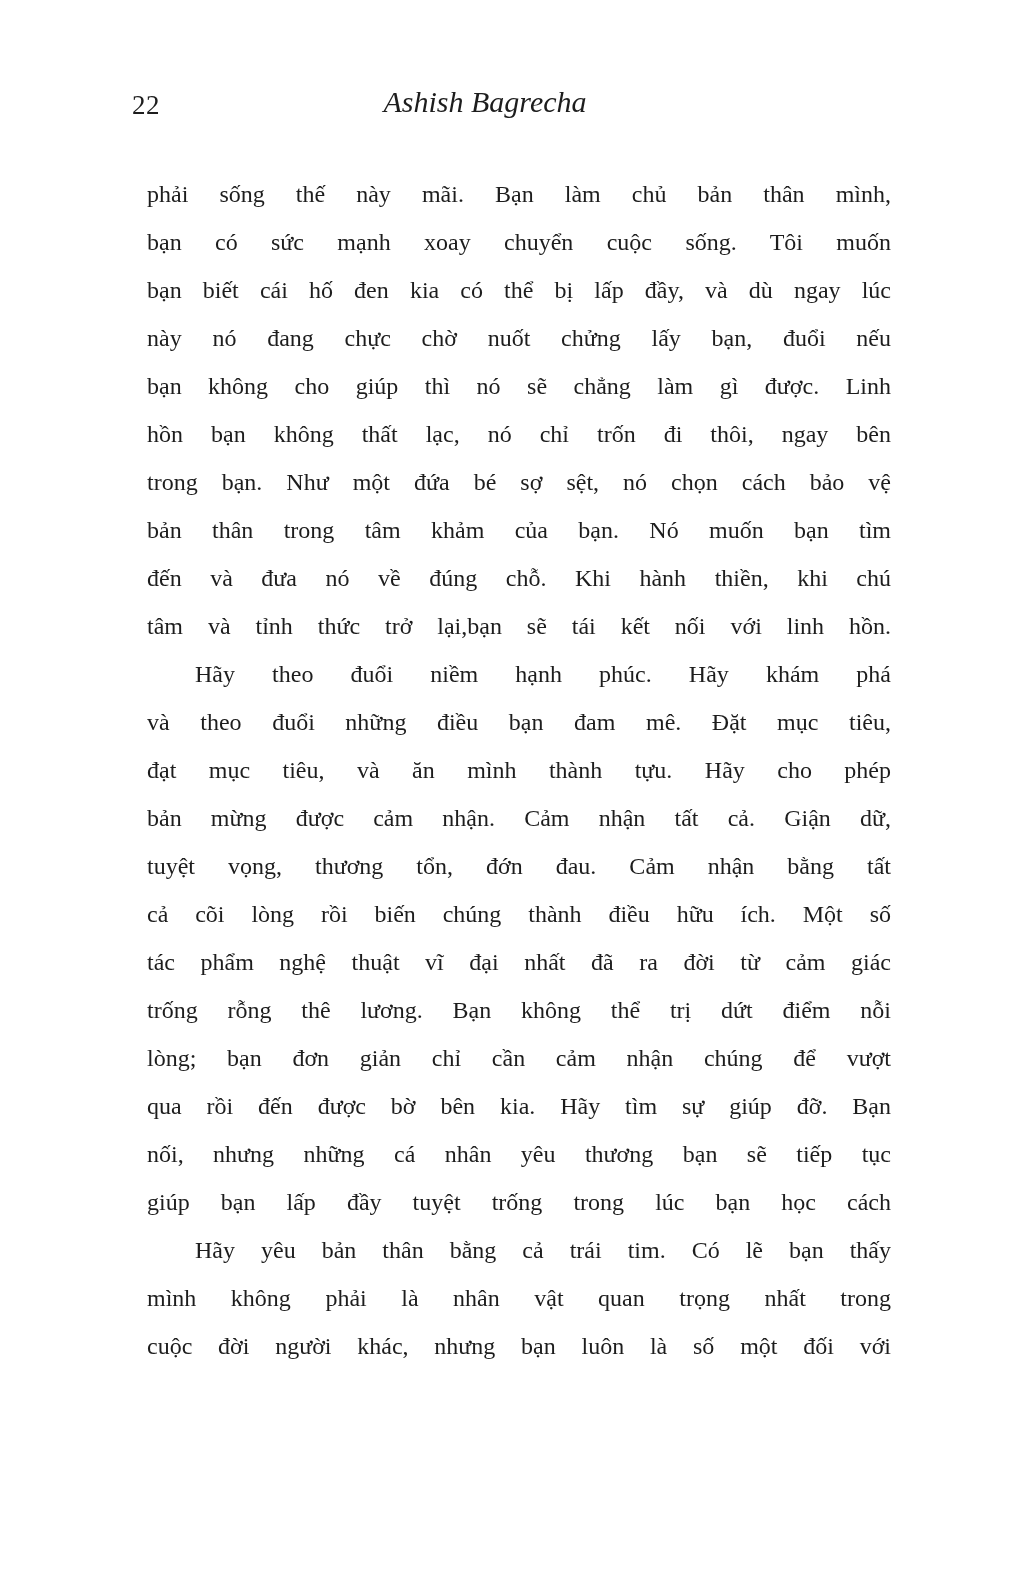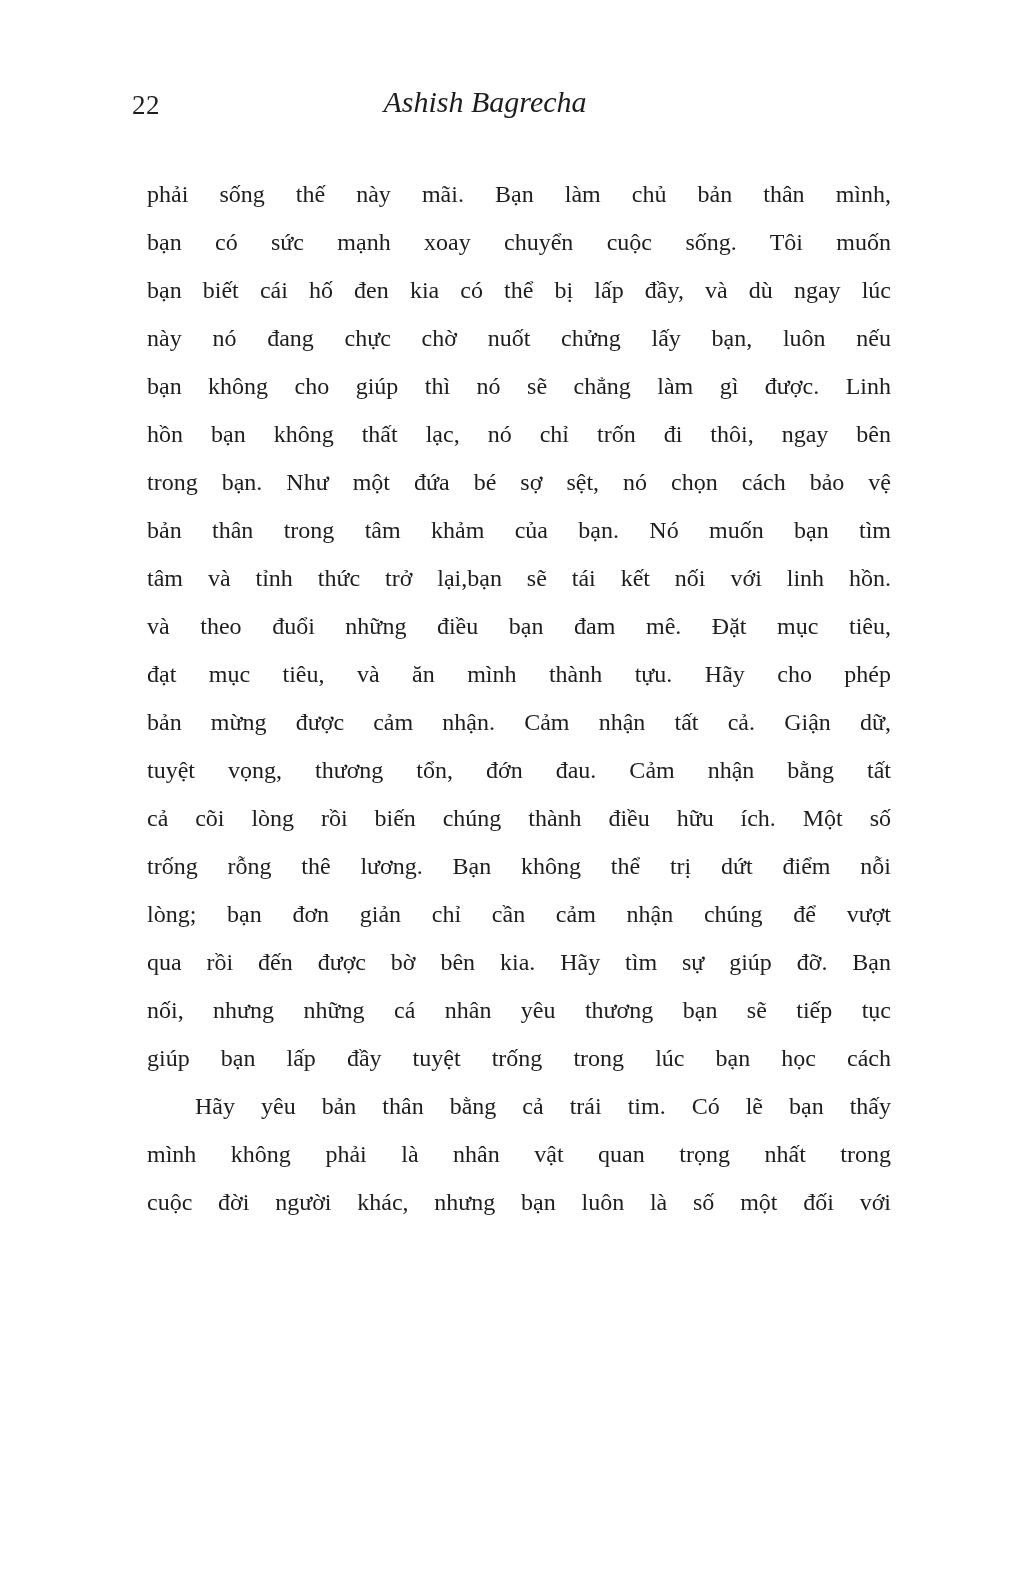--- a/index.html
+++ b/index.html
@@ -59,33 +59,36 @@
 <body>
 
 <div class="page">
   <div class="page-number">22</div>
   <div class="running-title">Ashish Bagrecha</div>
   <div class="body-text">
       <div class="paragraph">
         <div class="line">phải sống thế này mãi. Bạn làm chủ bản thân mình,</div>
         <div class="line">bạn có sức mạnh xoay chuyển cuộc sống. Tôi muốn</div>
         <div class="line">bạn biết cái hố đen kia có thể bị lấp đầy, và dù ngay lúc</div>
-        <div class="line">này nó đang chực chờ nuốt chửng lấy bạn, luôn nếu</div>
+        <div class="line">này nó đang chực chờ nuốt chửng lấy bạn, đuổi nếu</div>
         <div class="line">bạn không cho giúp thì nó sẽ chẳng làm gì được. Linh</div>
         <div class="line">hồn bạn không thất lạc, nó chỉ trốn đi thôi, ngay bên</div>
         <div class="line">trong bạn. Như một đứa bé sợ sệt, nó chọn cách bảo vệ</div>
         <div class="line">bản thân trong tâm khảm của bạn. Nó muốn bạn tìm</div>
+        <div class="line">đến và đưa nó về đúng chỗ. Khi hành thiền, khi chú</div>
         <div class="line">tâm và tỉnh thức trở lại,bạn sẽ tái kết nối với linh hồn.</div>
       </div>
       <div class="paragraph">
+        <div class="line indent">Hãy theo đuổi niềm hạnh phúc. Hãy khám phá</div>
         <div class="line">và theo đuổi những điều bạn đam mê. Đặt mục tiêu,</div>
         <div class="line">đạt mục tiêu, và ăn mình thành tựu. Hãy cho phép</div>
         <div class="line">bản mừng được cảm nhận. Cảm nhận tất cả. Giận dữ,</div>
         <div class="line">tuyệt vọng, thương tổn, đớn đau. Cảm nhận bằng tất</div>
         <div class="line">cả cõi lòng rồi biến chúng thành điều hữu ích. Một số</div>
+        <div class="line">tác phẩm nghệ thuật vĩ đại nhất đã ra đời từ cảm giác</div>
         <div class="line">trống rỗng thê lương. Bạn không thể trị dứt điểm nỗi</div>
         <div class="line">lòng; bạn đơn giản chỉ cần cảm nhận chúng để vượt</div>
         <div class="line">qua rồi đến được bờ bên kia. Hãy tìm sự giúp đỡ. Bạn</div>
         <div class="line">nối, nhưng những cá nhân yêu thương bạn sẽ tiếp tục</div>
         <div class="line">giúp bạn lấp đầy tuyệt trống trong lúc bạn học cách</div>
       </div>
       <div class="paragraph">
         <div class="line indent">Hãy yêu bản thân bằng cả trái tim. Có lẽ bạn thấy</div>
         <div class="line">mình không phải là nhân vật quan trọng nhất trong</div>
         <div class="line">cuộc đời người khác, nhưng bạn luôn là số một đối với</div>

